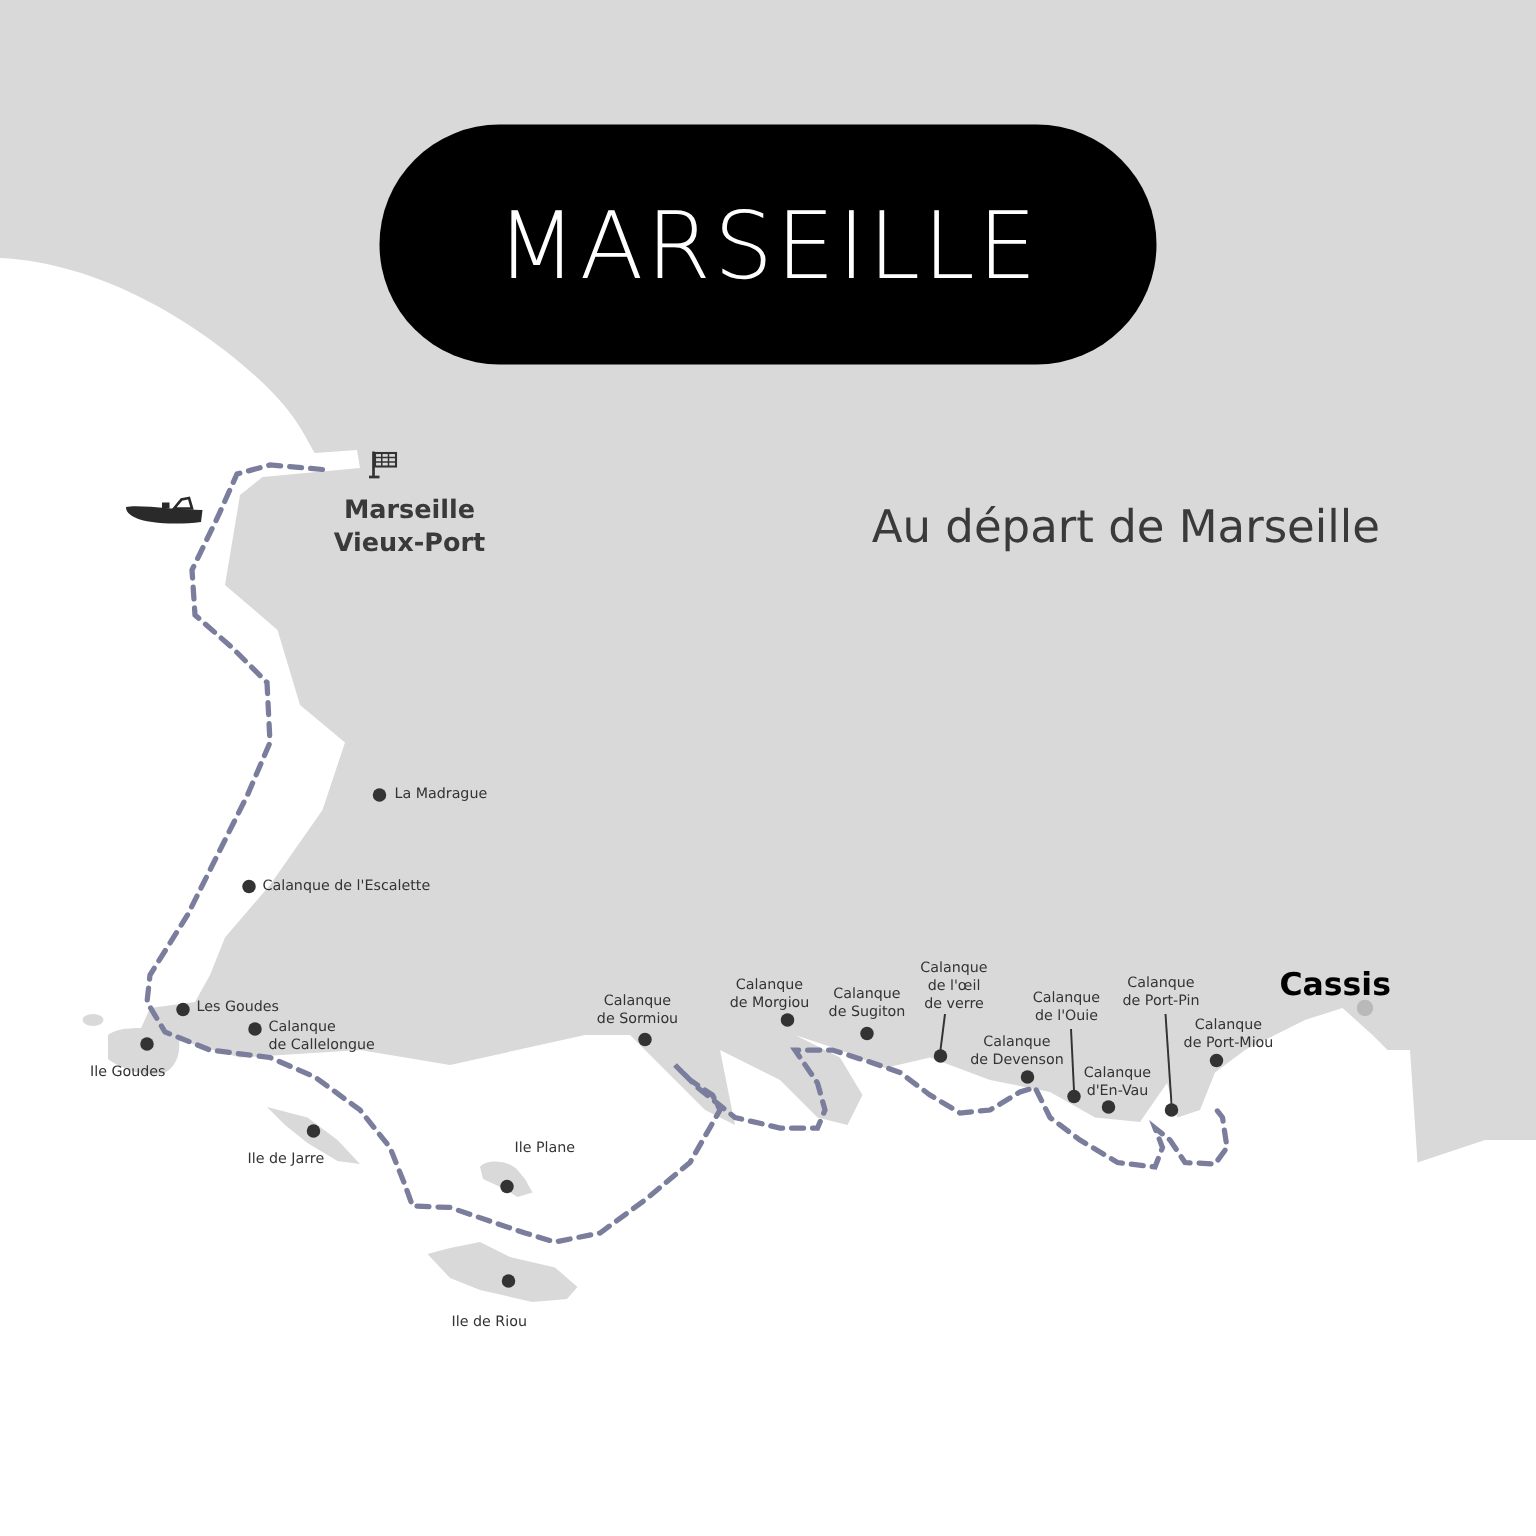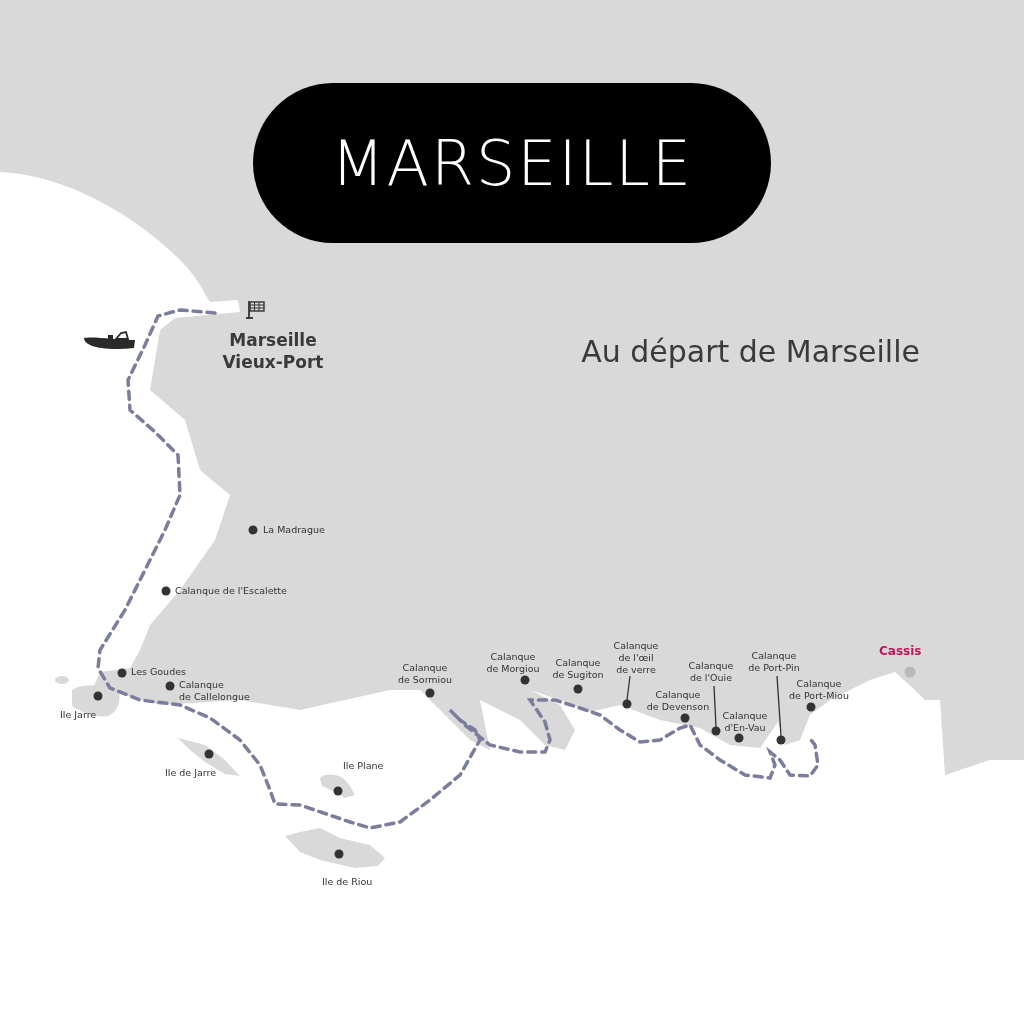--- a/index.html
+++ b/index.html
@@ -6,21 +6,21 @@
   body { width:1024px; height:1024px; overflow:hidden; background:#ffffff; position:relative; font-family:"DejaVu Sans", sans-serif; }
   #map { position:absolute; left:0; top:0; width:1024px; height:1024px; }
   .title-pill { position:absolute; left:253px; top:83px; width:518px; height:160px; background:#000; border-radius:80px; display:flex; align-items:center; justify-content:center; }
   .title-pill span { color:#fff; font-family:"DejaVu Sans", sans-serif; font-size:62px; font-weight:300; letter-spacing:2px; }
   .info { position:absolute; right:104px; top:334px; text-align:center; color:#3a3a3a; }
   .info .sub { font-size:30px; font-weight:400; white-space:nowrap; }
   .info .dur { font-size:30px; font-weight:700; margin-top:2px; white-space:nowrap; }
   .port-label { position:absolute; left:213px; top:329px; width:120px; text-align:center; color:#3a3a3a; font-size:17px; font-weight:700; line-height:22px; }
   .lbl { position:absolute; font-size:9.5px; font-weight:400; color:#333; line-height:12px; white-space:nowrap; }
   .lbl.c { text-align:center; }
-  .cassis { position:absolute; left:879px; top:644px; font-size:12px; font-weight:700; color:#be185d; }
+  .cassis { position:absolute; left:853px; top:644px; font-size:21px; font-weight:700; color:#000000; }
 </style>
 </head>
 <body>
 
 <svg id="map" viewBox="0 0 1024 1024" xmlns="http://www.w3.org/2000/svg">
 
   <rect x="0" y="0" width="1024" height="1024" fill="#d9d9d9"></rect>
 
   <path fill="#ffffff" d="
     M0,172 C70,175 140,220 180,260 C200,280 205,295 210,302 L238,300 L240,312 L175,318 L160,330 L150,390 L185,420 L200,470 L230,495 L215,540 L180,590 L150,625 L140,650 L130,668 L100,672 L92,690 L125,695 L160,705 L240,700 L300,710 L390,690 L420,690 L470,740 L490,750 L480,700 L520,720 L545,745 L565,750 L575,730 L560,705 L530,690 L560,700 L590,712 L620,705 L660,720 L700,728 L730,745 L760,748 L778,722 L785,745 L800,740 L810,715 L830,700 L870,680 L895,672 L915,690 L925,700 L940,700 L945,775 L990,760 L1024,760 L1024,1024 L0,1024 Z"></path>
@@ -93,24 +93,24 @@
 
 <div class="cassis">Cassis</div>
 
 <div class="lbl" style="left:263px;top:524px">La Madrague</div>
 <div class="lbl" style="left:175px;top:585px">Calanque de l'Escalette</div>
 <div class="lbl" style="left:131px;top:666px">Les Goudes</div>
 <div class="lbl" style="left:179px;top:679px">
   <div>Calanque</div>
   <div>de Callelongue</div>
 </div>
-<div class="lbl" style="left:60px;top:709px">Ile Jarre</div>
+<div class="lbl" style="left:60px;top:709px">Ile Goudes</div>
 <div class="lbl" style="left:165px;top:767px">Ile de Jarre</div>
 <div class="lbl" style="left:343px;top:760px">Ile Plane</div>
-<div class="lbl" style="left:322px;top:876px">Ile de Riou</div>
+<div class="lbl" style="left:301px;top:876px">Ile de Riou</div>
 
 <div class="lbl c" style="left:394px;top:662px;width:62px">
   <div>Calanque</div>
   <div>de Sormiou</div>
 </div>
 <div class="lbl c" style="left:482px;top:651px;width:62px">
   <div>Calanque</div>
   <div>de Morgiou</div>
 </div>
 <div class="lbl c" style="left:547px;top:657px;width:62px">

